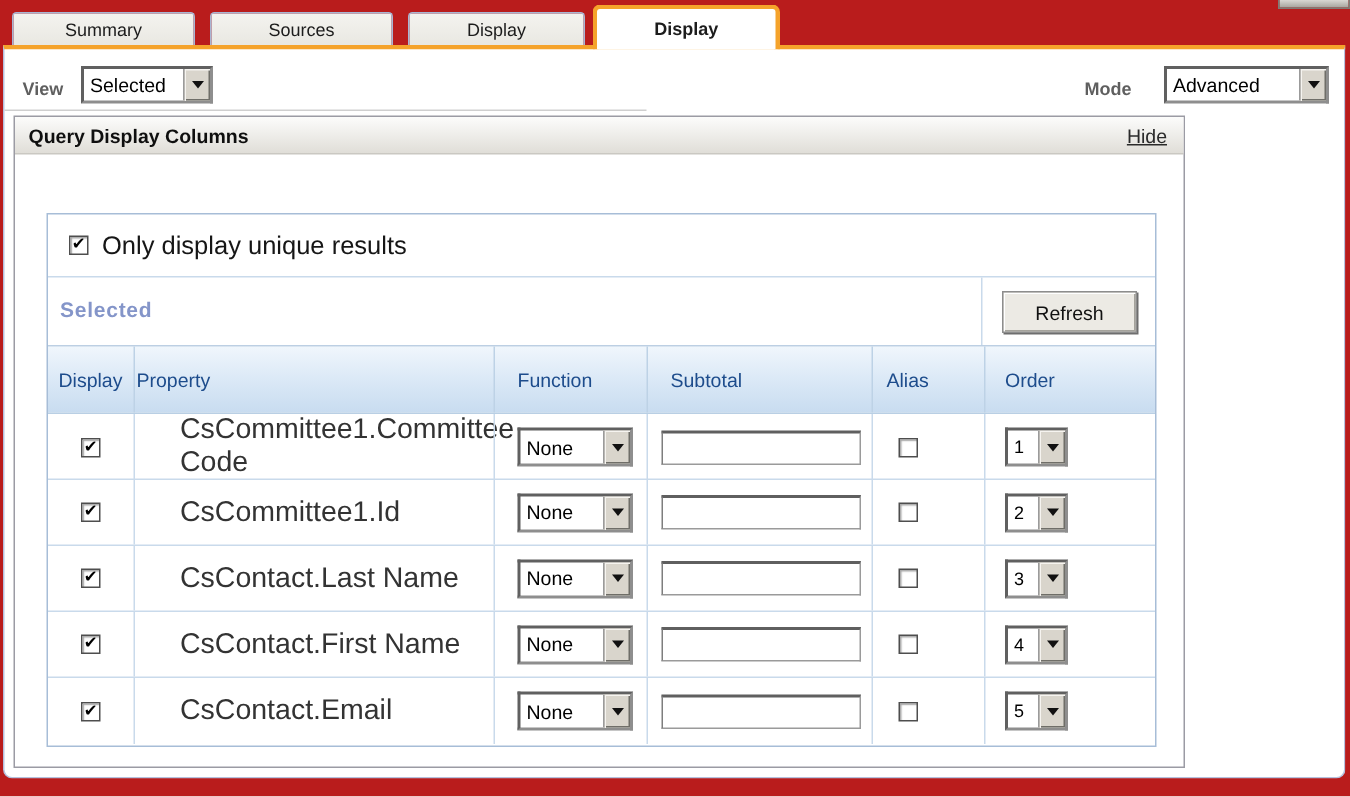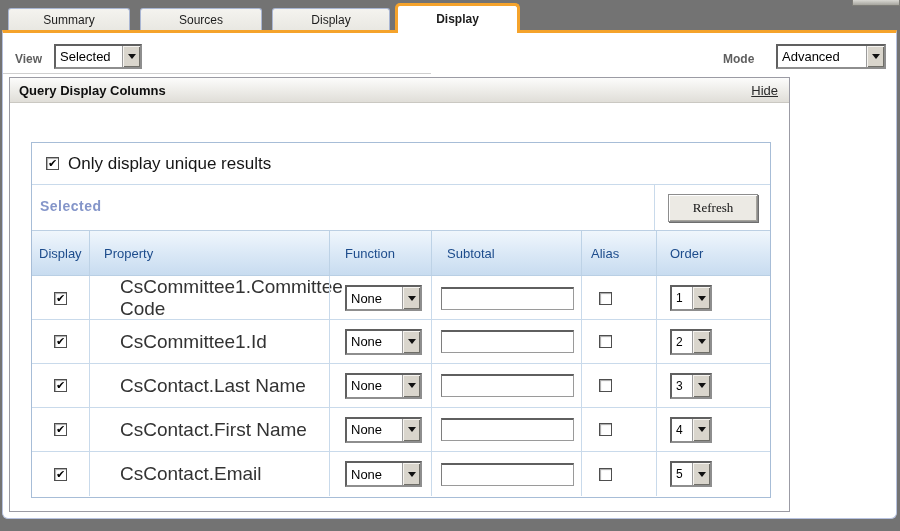--- a/index.html
+++ b/index.html
@@ -1,16 +1,16 @@
 <!DOCTYPE html>
 <html><head>
 <meta charset="utf-8">
 <style>
   html,body{margin:0;padding:0;background:#fff;}
-  #page{position:relative;width:900px;height:531px;background:#737373;overflow:hidden;
+  #page{position:relative;width:900px;height:531px;background:#b91c1c;overflow:hidden;
         font-family:"Liberation Sans", sans-serif;color:#1a1a1a;}
 
   
   .top-sliver{position:absolute;left:852px;top:0;width:46px;height:5px;
       background:linear-gradient(#d9d8d3,#a6a59e);border:1px solid #7d7c77;border-top:none;}
 
   
   .tab{position:absolute;top:8px;height:22px;line-height:22px;text-align:center;
        background:linear-gradient(#f4f3ef,#e9e8e2);border:1px solid #a9b6d3;border-bottom:none;
        border-radius:3px 3px 0 0;font-size:12px;color:#1c1c1c;z-index:1;box-sizing:border-box;cursor:default;}
@@ -62,28 +62,28 @@
       padding-left:14px;box-sizing:border-box;}
   .row-unique .lbl{margin-left:9px;font-size:17px;color:#161616;}
 
   .row-selected{position:relative;height:46px;border-bottom:1px solid #bccfe3;box-sizing:border-box;}
   .selected-title{position:absolute;left:8px;top:13px;font-size:14px;font-weight:bold;
       letter-spacing:.5px;color:#8495c9;}
   .sel-divider{position:absolute;left:622px;top:0;width:1px;height:100%;background:#c9daeb;}
   .refresh-btn{position:absolute;left:636px;top:9px;width:90px;height:28px;
       background:#eceae4;border:1px solid #8d8d8d;
       box-shadow:inset 1px 1px 0 #ffffff, inset -1px -1px 0 #a5a39c, 1px 1px 0 #6e6e6e;
-      font-family:Liberation Serif, serif;font-size:13px;color:#111;cursor:pointer;}
+      font-family:Liberation Sans, sans-serif;font-size:13px;color:#111;cursor:pointer;}
 
   .grid-row{display:grid;grid-template-columns:57px 240px 102px 150px 75px auto;box-sizing:border-box;}
   .thead{height:45px;background:linear-gradient(#f0f6fc 0%,#ddeaf7 45%,#c8dcf0 100%);
       border-bottom:1px solid #b9cfe4;}
   .thead .cell{display:flex;align-items:center;font-size:13px;color:#1d4c8c;}
   .thead .cell + .cell{border-left:1px solid #bdd2e6;}
-  .h1{padding-left:7px;} .h2{padding-left:14px;} .h3{padding-left:15px;}
+  .h1{padding-left:7px;} .h2{padding-left:1px;} .h3{padding-left:15px;}
   .h4{padding-left:9px;} .h5{padding-left:15px;} .h6{padding-left:13px;}
 
   .trow{height:44px;border-bottom:1px solid #c9daeb;}
   .trow:last-child{border-bottom:none;}
   .trow .cell{display:flex;align-items:center;box-sizing:border-box;}
   .trow .cell + .cell{border-left:1px solid #c9daeb;}
   .c1{justify-content:center;}
   .c2{padding-left:30px;font-size:19px;color:#333;}
   .dd-func{position:static;width:77px;height:26px;margin-left:15px;}
   .ti{width:133px;height:23px;margin-left:9px;box-sizing:border-box;background:#fff;

